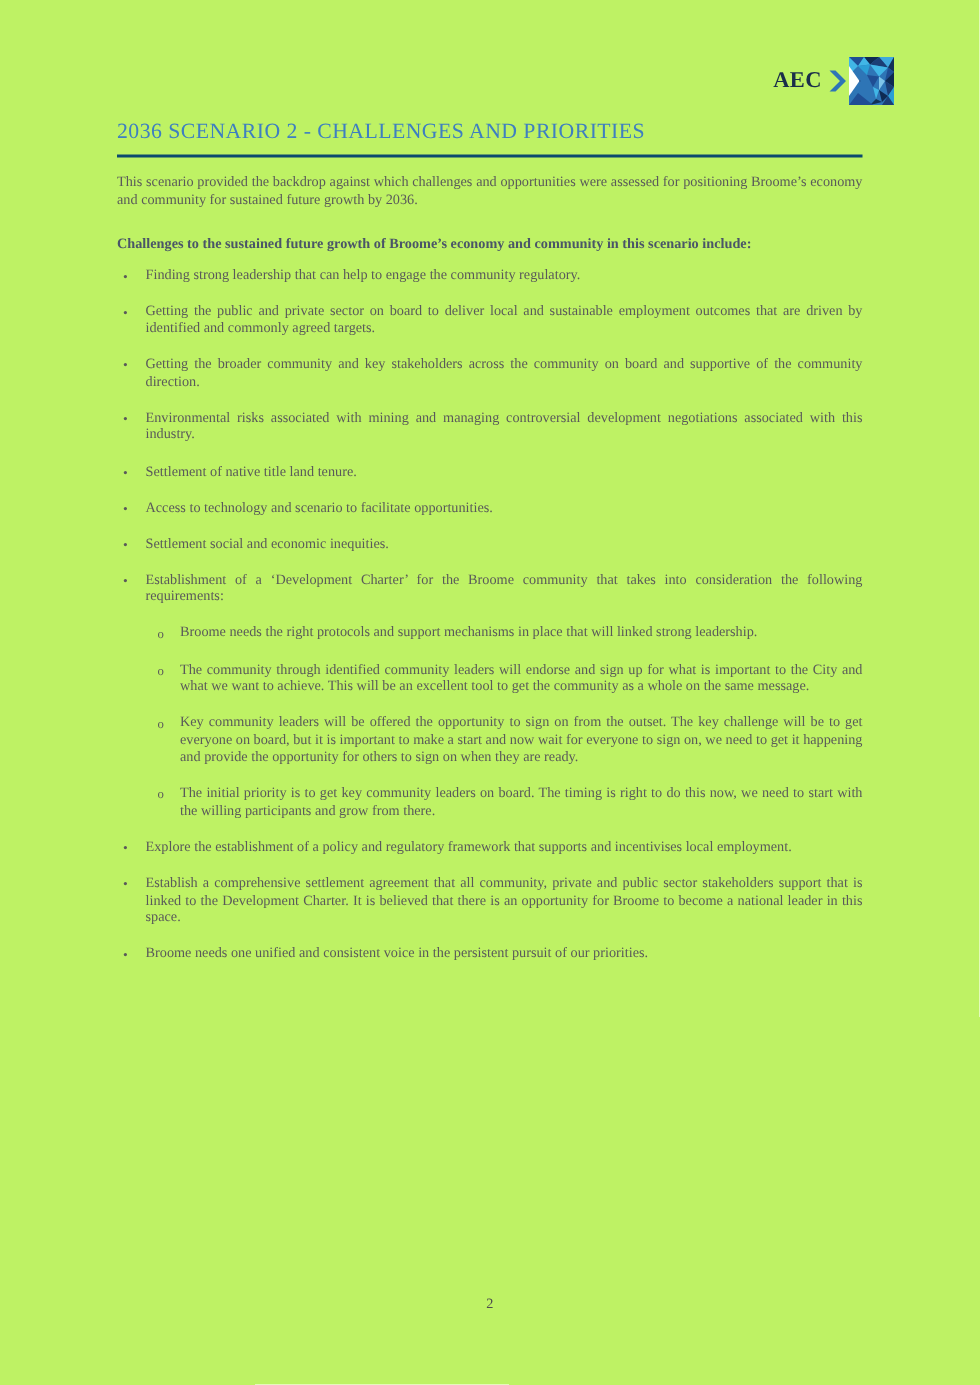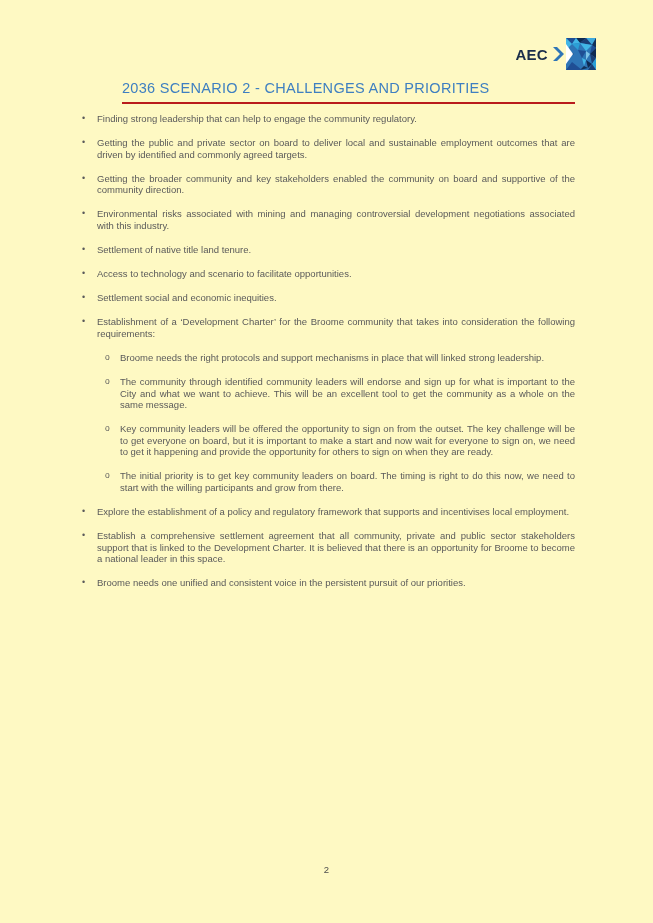--- a/index.html
+++ b/index.html
@@ -1,38 +1,37 @@
 <!DOCTYPE html>
 <html><head>
 <meta charset="utf-8">
 <style>
   * { margin: 0; padding: 0; box-sizing: border-box; }
   html, body { background: #ffffff; }
   .page {
     width: 653px; height: 923px;
-    background: #fef9c3;
+    background: #bef264;
     position: relative;
     padding: 38px 78px 0 78px;
-    font-family: Liberation Sans, sans-serif;
+    font-family: Liberation Serif, serif;
     font-size: 9.5px;
     color: #5a5a5a;
     overflow: hidden;
   }
   .logo-row { display: flex; justify-content: flex-end; height: 32px; margin-right: -21px; }
   .logo { display: flex; align-items: center; gap: 4px; }
   .logo-text { font-weight: bold; color: #1a2e4a; font-size: 15px; letter-spacing: 0.3px; }
   .logo-mosaic { width: 44px; height: 32px; display: block; }
   .title {
     margin-top: 10px;
     font-size: 14.5px; font-weight: normal;
     color: #3e7fc1; letter-spacing: 0.3px;
     padding-bottom: 6px;
-    border-bottom: 2px solid #b91c1c;
+    border-bottom: 2px solid #0c4a6e;
     white-space: nowrap;
-    margin-left: 44px;
   }
   .intro { margin-top: 12px; line-height: 1.22; text-align: justify; }
   .sec-heading { margin-top: 17px; font-weight: bold; color: #4a5568; line-height: 1.3; }
   .sec-heading.second { margin-top: 26px; }
   .bullets { margin-top: 9px; }
   .bullet { display: flex; margin-bottom: 12.5px; }
   .bullet .mk { flex: 0 0 15px; color: #5a5a5a; }
   .bullet.l1 { padding-left: 4px; }
   .bullet.l1 .mk { font-size: 9px; }
   .bullet.l2 { margin-left: 27px; }
@@ -76,34 +75,36 @@
         <polygon points="14,0 20,6 14,12" fill="#41b6e6"></polygon>
         <polygon points="14,12 22,16 14,20" fill="#1b3e75"></polygon>
         <polygon points="14,6 21,16 14,26" fill="#ffffff"></polygon>
         <polygon points="1,9 8,16 1,23 5,23 12,16 5,9" fill="#2e75b6"></polygon>
       </svg>
     </div>
   </header>
 
   <h1 class="title">2036 SCENARIO 2 - CHALLENGES AND PRIORITIES</h1>
 
+  <p class="intro">This scenario provided the backdrop against which challenges and opportunities were assessed for positioning Broome’s economy and community for sustained future growth by 2036.</p>
 
+  <p class="sec-heading">Challenges to the sustained future growth of Broome’s economy and community in this scenario include:</p>
 
   <div class="bullets">
     <div class="bullet l1">
       <span class="mk">•</span>
       <span class="tx">Finding strong leadership that can help to engage the community regulatory.</span>
     </div>
     <div class="bullet l1">
       <span class="mk">•</span>
       <span class="tx">Getting the public and private sector on board to deliver local and sustainable employment outcomes that are driven by identified and commonly agreed targets.</span>
     </div>
     <div class="bullet l1">
       <span class="mk">•</span>
-      <span class="tx">Getting the broader community and key stakeholders enabled the community on board and supportive of the community direction.</span>
+      <span class="tx">Getting the broader community and key stakeholders across the community on board and supportive of the community direction.</span>
     </div>
     <div class="bullet l1">
       <span class="mk">•</span>
       <span class="tx">Environmental risks associated with mining and managing controversial development negotiations associated with this industry.</span>
     </div>
     <div class="bullet l1">
       <span class="mk">•</span>
       <span class="tx">Settlement of native title land tenure.</span>
     </div>
     <div class="bullet l1">

